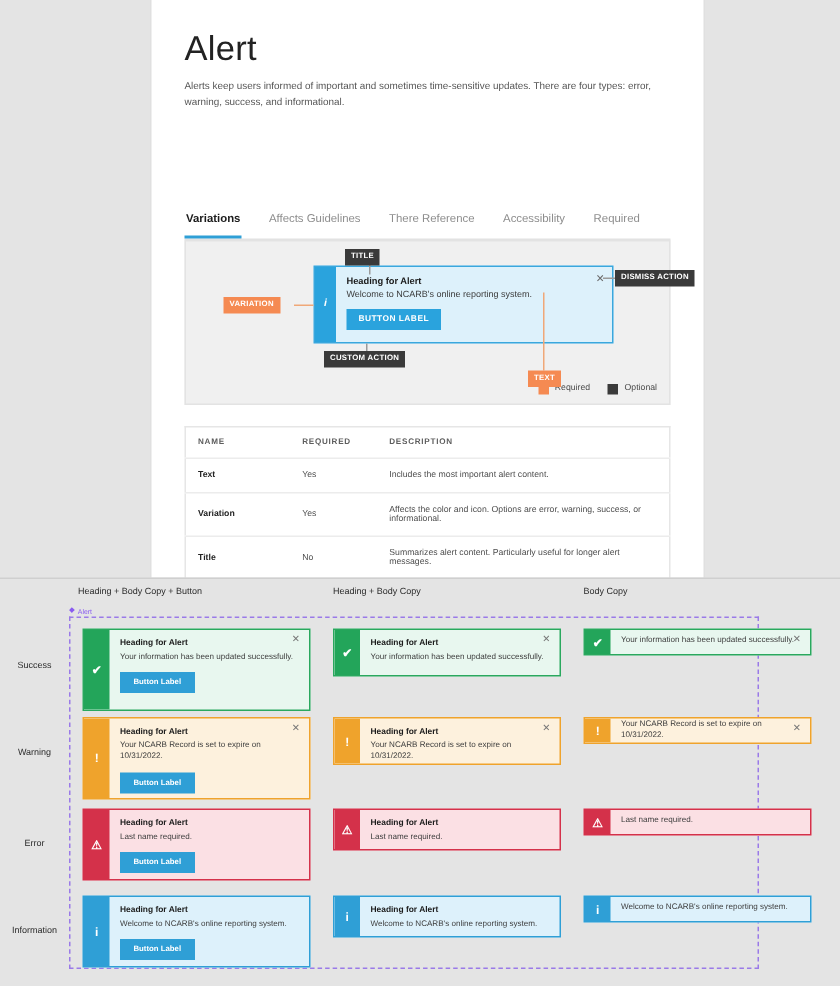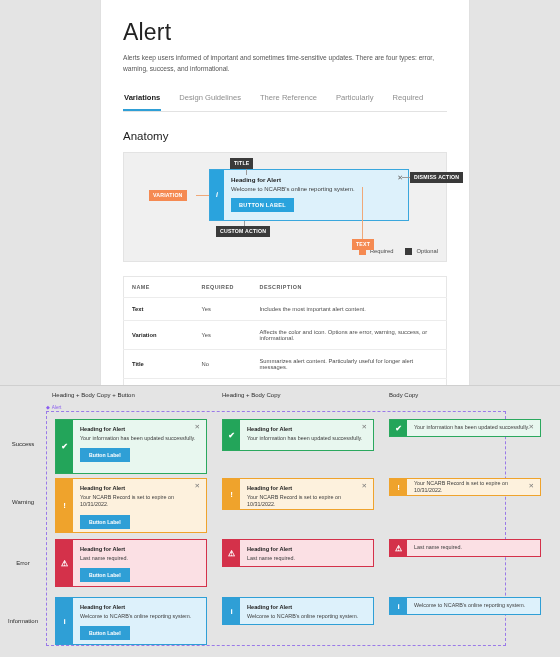--- a/index.html
+++ b/index.html
@@ -25,21 +25,21 @@
     margin:4px 0 9px 0; line-height:1.05;
   }
   #page-desc {
     font-size:6.6px; color:#565656; line-height:1.65; max-width:325px;
     margin-bottom:18px;
   }
   
   #tabs { display:flex; gap:17px; border-bottom:1px solid #e2e2e2; margin:0 0 0 0;}
   .tab {
     font-size:7.6px; color:#8d8d8d; padding:0 1px 7px 1px;
-    border-bottom:2px solid transparent; cursor:pointer; white-space:nowrap;
+    border-bottom:2px solid transparent; cursor:pointer; white-space:nowrap;margin-top:48px;
   }
   .tab.active { color:#1c1c1c; font-weight:bold; border-bottom-color:#2f9fd6; }
 
   #anatomy-title { font-size:11.5px; font-weight:400; color:#1c1c1c; margin:18px 0 10px 0; }
 
   
   #anatomy-panel {
     background:#f0f0f0; border:1px solid #e3e3e3;
     height:110px; position:relative; margin-bottom:14px;
   }
@@ -138,27 +138,26 @@
 </head>
 <body>
 
 <div id="doc-page">
   <div class="doc-inner">
     <h1 id="page-title">Alert</h1>
     <div id="page-desc">Alerts keep users informed of important and sometimes time-sensitive updates. There are four types: error, warning, success, and informational.</div>
 
     <div id="tabs">
       <div class="tab active">Variations</div>
-      <div class="tab">Design Guidelines</div>
+      <div class="tab">Affects Guidelines</div>
       <div class="tab">There Reference</div>
-      <div class="tab">Particularly</div>
+      <div class="tab">Accessibility</div>
       <div class="tab">Required</div>
     </div>
 
-    <h2 id="anatomy-title">Anatomy</h2>
 
     <div id="anatomy-panel">
 
       <div class="leader-d" style="left:122px; top:14px; width:1px; height:8px;"></div>
       <div class="leader" style="left:72px; top:42px; width:13px; height:1px;"></div>
       <div class="leader" style="left:238px; top:34px; width:1px; height:52px;"></div>
       <div class="leader-d" style="left:120px; top:68px; width:1px; height:7px;"></div>
       <div class="leader-d" style="left:278px; top:24px; width:9px; height:1px;"></div>
 
       <div class="anat-alert">

